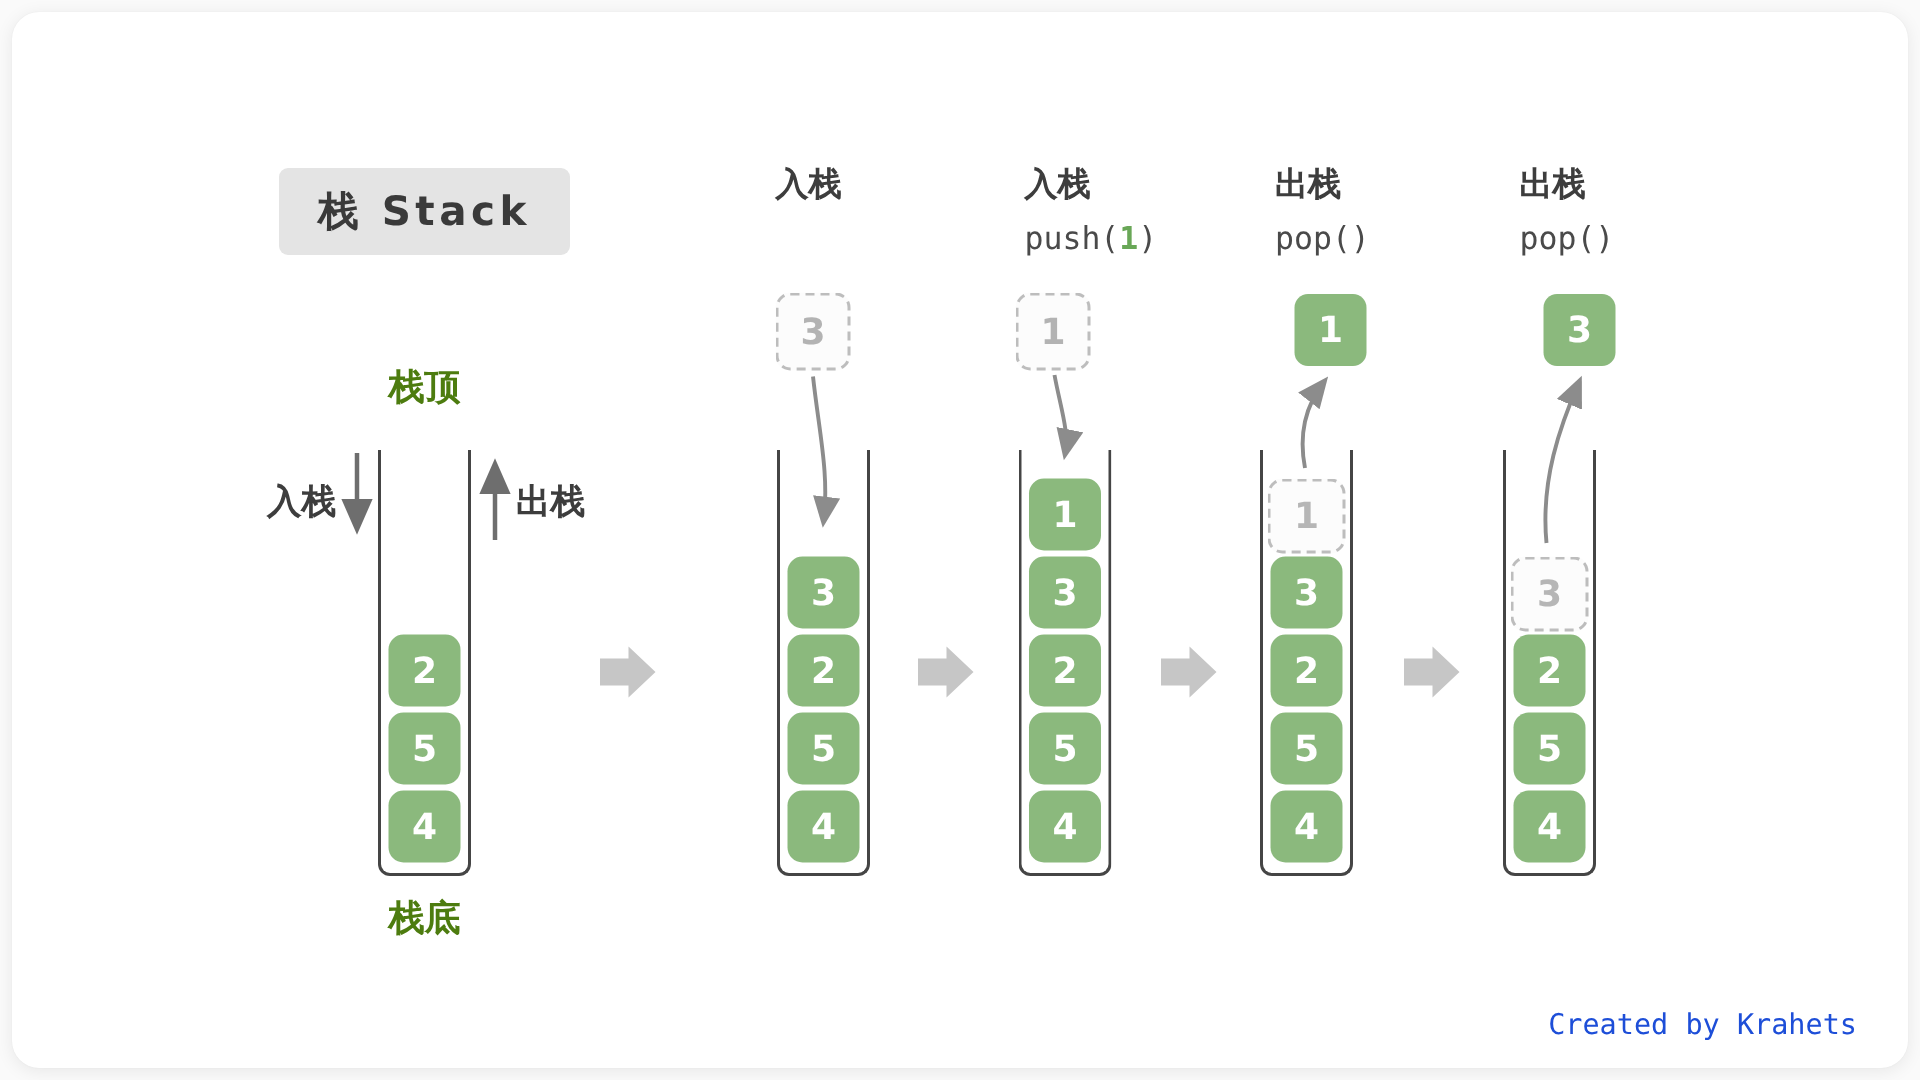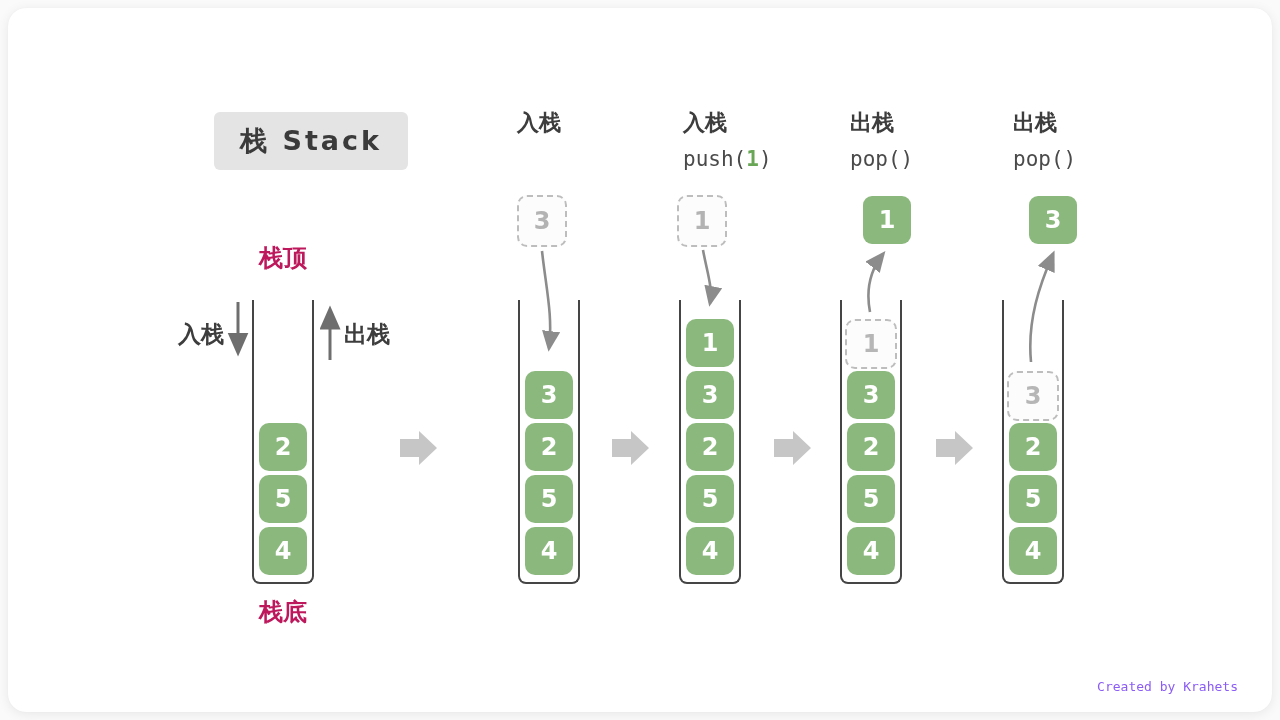--- a/index.html
+++ b/index.html
@@ -5,21 +5,21 @@
   * { margin:0; padding:0; box-sizing:border-box; }
   html,body { width:1280px; height:720px; overflow:hidden;
     font-family:"DejaVu Sans", sans-serif; background:#fafafa; }
   #card { position:absolute; inset:8px; background:#ffffff; border-radius:18px;
     box-shadow:0 2px 12px rgba(0,0,0,0.08), 0 0 1px rgba(0,0,0,0.06); }
 
   
   #title-box { position:absolute; left:186px; top:112px; width:194px; height:58px;
     background:#e4e4e4; border-radius:6px; display:flex; align-items:center;
     justify-content:center; font-size:27px; font-weight:bold; color:#3a3a3a;
-    letter-spacing:3px;margin-left:28px; }
+    letter-spacing:3px; }
 
   
   .stage-label { position:absolute; top:108px; width:160px; }
   .stage-label .op { font-size:22px; font-weight:bold; color:#3d3d3d; margin-bottom:9px; }
   .stage-label .code { font-family:"DejaVu Sans Mono", monospace; font-size:21px; color:#4a4a4a; }
   .stage-label .code .arg { color:#69a757; font-weight:bold; }
   #stage1 { left:517px; } #stage2 { left:683px; } #stage3 { left:850px; } #stage4 { left:1013px; }
 
   
   .stack { position:absolute; top:300px; width:62px; height:284px;
@@ -38,28 +38,28 @@
   .float-box { position:absolute; display:flex; align-items:center; justify-content:center;
     font-size:24px; font-weight:bold; }
   .float-ghost { width:50px; height:52px; border:2px dashed #bdbdbd; border-radius:10px;
     background:#fcfcfc; color:#b3b3b3; }
   .float-solid { width:48px; height:48px; border-radius:9px; background:#8bb97d; color:#ffffff; }
   #fg-push3 { left:517px; top:195px; } #fg-push1 { left:677px; top:195px; }
   #fs-pop1 { left:863px; top:196px; } #fs-pop3 { left:1029px; top:196px; }
 
   
   .cap { position:absolute; left:252px; width:62px; text-align:center;
-    font-size:24px; font-weight:bold; color:#be185d; }
+    font-size:24px; font-weight:bold; color:#4d7c0f; }
   #cap-top { top:242px; } #cap-bottom { top:596px; }
   .side-lbl { position:absolute; top:319px; font-size:23px; font-weight:bold; color:#3d3d3d; }
   #lbl-push { left:178px; } #lbl-pop { left:344px; }
 
   
   #credit { position:absolute; right:42px; bottom:26px;
-    font-family:"DejaVu Sans Mono", monospace; font-size:13px; color:#8b5cf6; }
+    font-family:"DejaVu Sans Mono", monospace; font-size:19px; color:#1d4ed8; }
 
   
   #arrows { position:absolute; left:0; top:0; width:1280px; height:720px; pointer-events:none; }
 </style>
 </head>
 <body>
 
 <div id="card"></div>
 
 <div id="title-box">栈 Stack</div>

